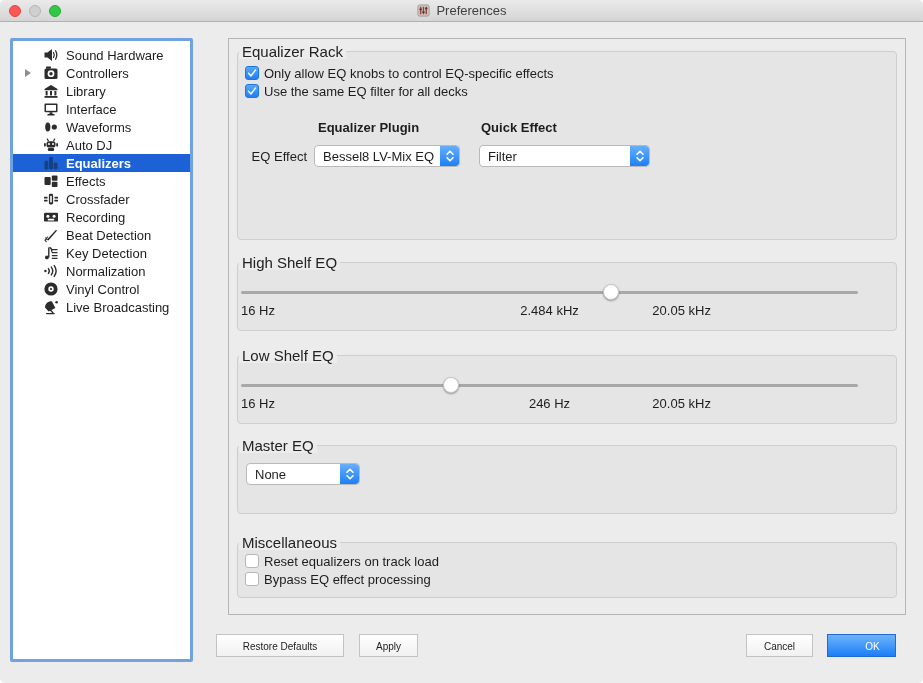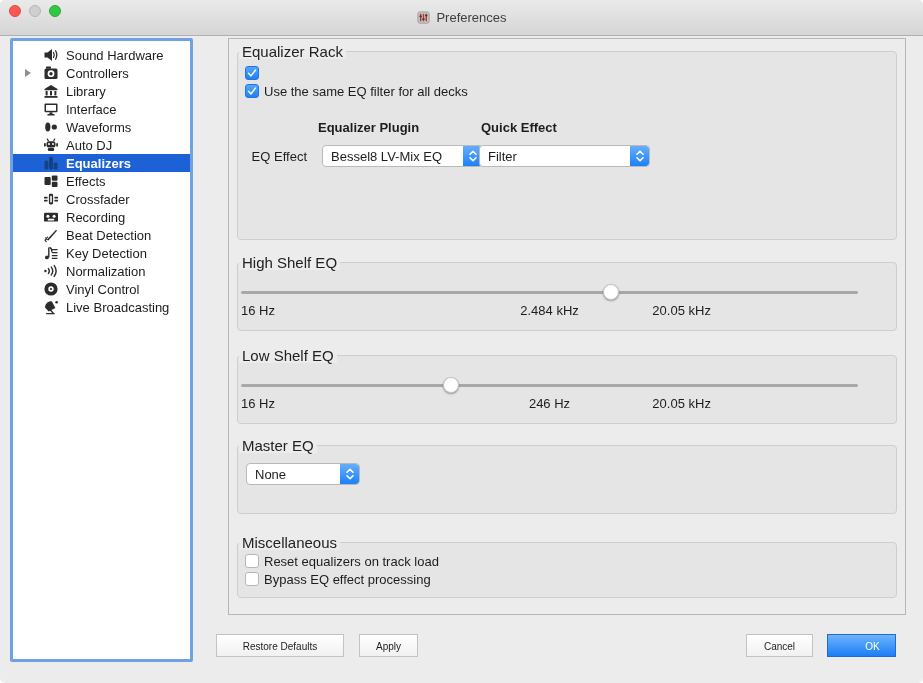--- a/index.html
+++ b/index.html
@@ -3,21 +3,21 @@
 <meta charset="utf-8">
 <style>
   html,body{margin:0;padding:0;background:#fff;}
   *{box-sizing:border-box;}
   .window{
     position:relative;width:923px;height:683px;background:#ececec;
     font-family:"Liberation Sans",sans-serif;font-size:13px;color:#1d1d1d;
     border-radius:5px;overflow:hidden;
   }
   
-  .titlebar{position:relative;height:36px;background:linear-gradient(#eaeaea,#d5d5d5);
+  .titlebar{position:relative;height:22px;background:linear-gradient(#eaeaea,#d5d5d5);
     border-bottom:1px solid #b0b0b0;display:flex;align-items:center;}
   .traffic{position:absolute;left:9px;top:5px;display:flex;gap:8px;}
   .tl{width:12px;height:12px;border-radius:50%;display:inline-block;}
   .tl.red{background:#fc5753;border:1px solid #df4744;}
   .tl.gray{background:#cfcfcf;border:1px solid #b5b5b5;}
   .tl.green{background:#33c748;border:1px solid #27aa35;}
   .title-wrap{margin:0 auto;display:flex;align-items:center;gap:5px;}
   .title-icon svg{width:15px;height:15px;display:block;}
   .title-text{font-size:13px;color:#3f3f3f;}
   
@@ -298,33 +298,34 @@
 
     <div class="group g1">
       <span class="glabel">Equalizer Rack</span>
       <div class="gbox">
         <label class="cbrow" style="top:13px">
           <span class="cb" data-checked="true">
               <svg viewBox="0 0 14 14">
                 <path d="M3 7.4l2.8 3 5.2-6.8" fill="none" stroke="#fff" stroke-width="1.7" stroke-linecap="round" stroke-linejoin="round"></path>
               </svg>
             </span>
+          <span class="cbl">Only allow EQ knobs to control EQ-specific effects</span>
         </label>
         <label class="cbrow" style="top:31px">
           <span class="cb" data-checked="true">
               <svg viewBox="0 0 14 14">
                 <path d="M3 7.4l2.8 3 5.2-6.8" fill="none" stroke="#fff" stroke-width="1.7" stroke-linecap="round" stroke-linejoin="round"></path>
               </svg>
             </span>
           <span class="cbl">Use the same EQ filter for all decks</span>
         </label>
         <span class="colhdr" style="left:80px;top:68px">Equalizer Plugin</span>
         <span class="colhdr" style="left:243px;top:68px">Quick Effect</span>
         <span class="rowlbl" style="top:97px">EQ Effect</span>
-        <div class="dropdown" style="left:84px;top:93px;width:161px">
+        <div class="dropdown" style="left:76px;top:93px;width:146px">
           <span class="dd-value">Bessel8 LV-Mix EQ</span>
           <span class="dd-cap">
               <svg viewBox="0 0 10 16">
                 <path d="M2 6.3L5 3.3l3 3M2 9.7l3 3 3-3" fill="none" stroke="#fff" stroke-width="1.6" stroke-linecap="round" stroke-linejoin="round"></path>
               </svg>
             </span>
         </div>
         <div class="dropdown" style="left:241px;top:93px;width:171px">
           <span class="dd-value">Filter</span>
           <span class="dd-cap">

